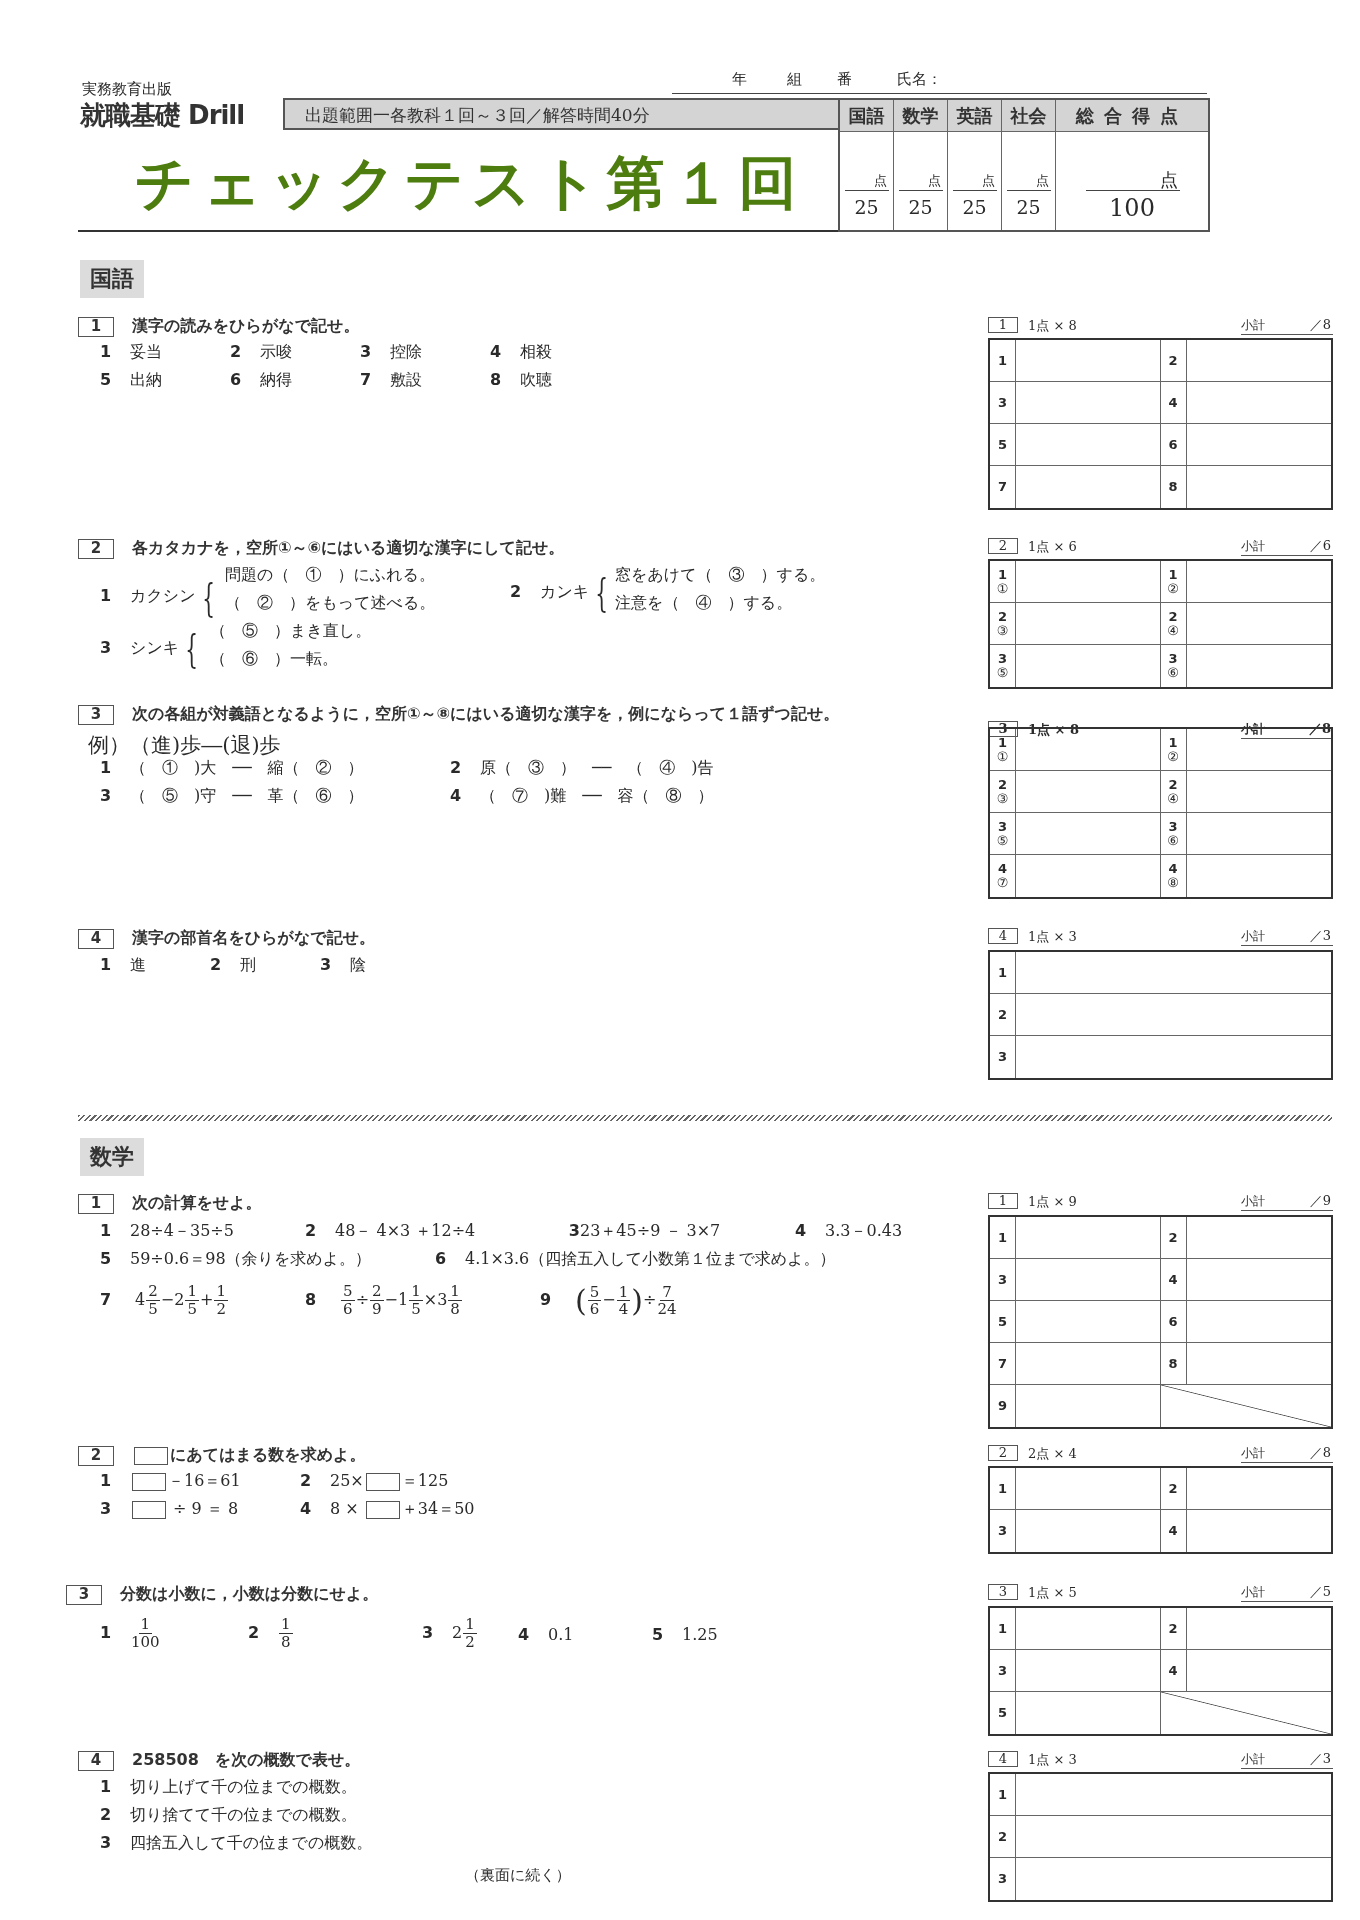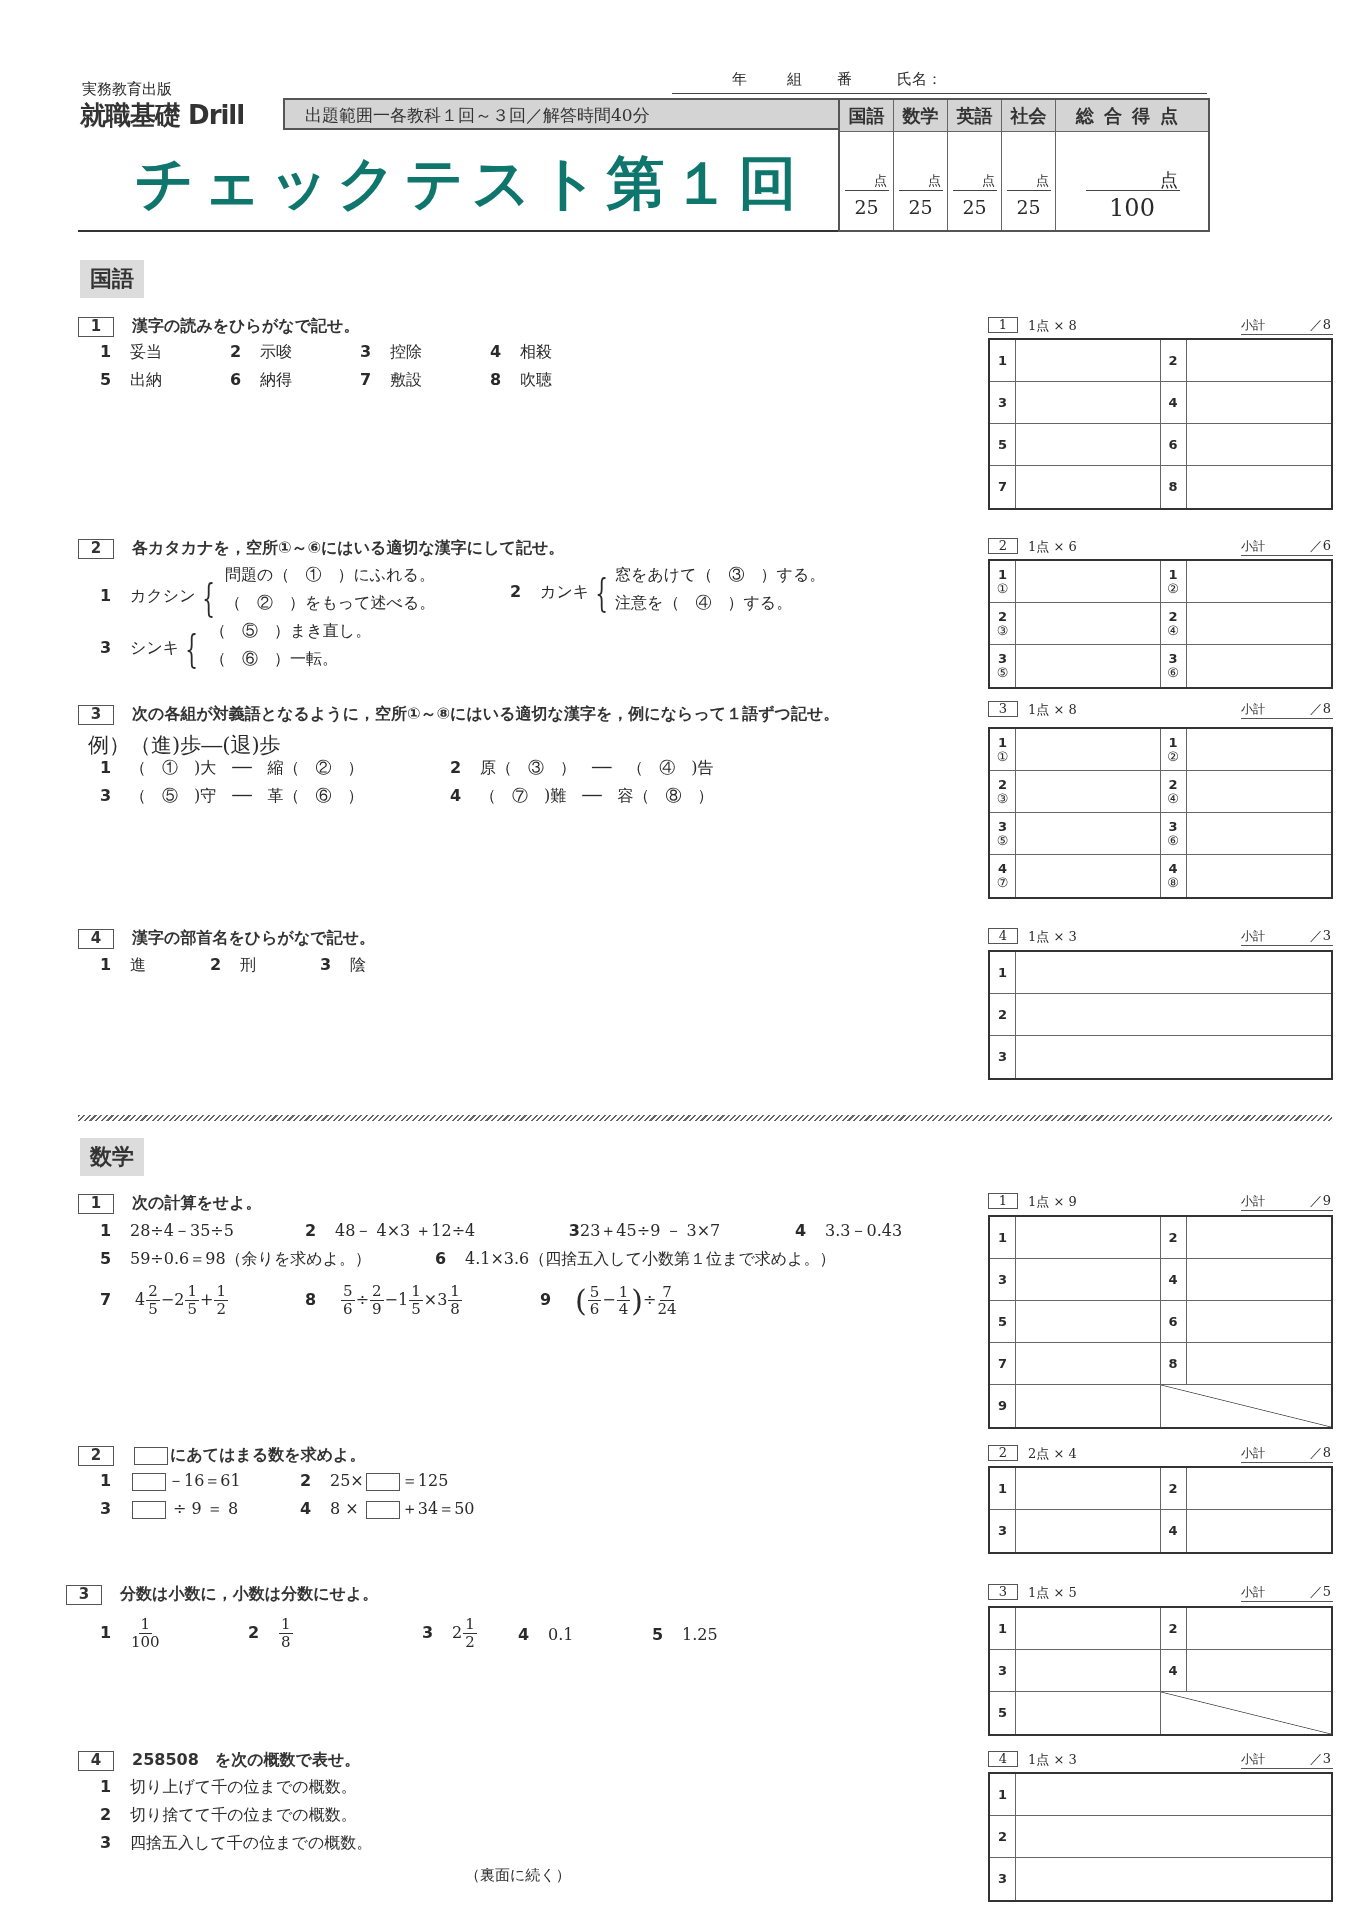--- a/index.html
+++ b/index.html
@@ -8,21 +8,21 @@
   .abs { position: absolute; }
   .sans { font-family: "DejaVu Sans", "Liberation Sans", sans-serif; }
   .bold { font-weight: normal; }
 
   
   .publisher { left: 82px; top: 80px; font-size: 15px; }
   .brand { left: 80px; top: 98px; font-size: 26px; font-weight: bold; font-family: "DejaVu Sans", sans-serif; letter-spacing: -1px; color:#333; }
   .scope-bar { left: 283px; top: 98px; width: 560px; height: 32px; background: #d4d4d4; border: 2px solid #555; font-size: 17px; padding: 4px 0 0 20px; color: #333; }
   .name-line { left: 672px; top: 70px; width: 535px; height: 24px; border-bottom: 1px solid #444; font-size: 15px; }
   .name-line span { position: absolute; top: 0; }
-  .title { left: 135px; top: 145px; font-size: 58px; font-weight: bold; font-family: "DejaVu Sans", sans-serif; letter-spacing: 8px; color: #0f766e; }
+  .title { left: 135px; top: 145px; font-size: 58px; font-weight: bold; font-family: "DejaVu Sans", sans-serif; letter-spacing: 8px; color: #4d7c0f; }
   .title-rule { left: 78px; top: 230px; width: 765px; height: 2px; background: #333; }
 
   .score-table { left: 838px; top: 98px; width: 372px; height: 134px; border: 2px solid #555; display: grid;
     grid-template-columns: 54px 54px 54px 54px 1fr; grid-template-rows: 32px 1fr; }
   .score-table .hd { background: #d4d4d4; border-right: 1px solid #666; border-bottom: 1px solid #666; font-size: 18px; font-weight: bold; display:flex; align-items:center; justify-content:center; font-family: "DejaVu Sans", sans-serif; color:#333; }
   .score-table .hd.total { letter-spacing: 10px; border-right: none; }
   .score-table .cell { border-right: 1px solid #666; position: relative; }
   .score-table .cell.total { border-right: none; }
   .score-table .unit { position: absolute; right: 6px; top: 40px; font-size: 13px; }
   .score-table .uline { position: absolute; left: 5px; right: 4px; top: 58px; border-top: 1px solid #444; }
@@ -202,21 +202,21 @@
 
 <div class="abs qhead" style="left:78px; top:704px;">
   <span class="qnum-box">3</span><span>次の各組が対義語となるように，空所①～⑧にはいる適切な漢字を，例にならって１語ずつ記せ。</span>
 </div>
 <div class="abs item" style="left:88px; top:731px; font-size:21px;">例）（進)歩―(退)歩</div>
 <div class="abs item" style="left:100px; top:758px;"><span class="n">1</span><span>（　①　)大　──　縮（　②　）</span></div>
 <div class="abs item" style="left:450px; top:758px;"><span class="n">2</span><span>原（　③　）　──　（　④　)告</span></div>
 <div class="abs item" style="left:100px; top:786px;"><span class="n">3</span><span>（　⑤　)守　──　革（　⑥　）</span></div>
 <div class="abs item" style="left:450px; top:786px;"><span class="n">4</span><span>（　⑦　)難　──　容（　⑧　）</span></div>
 
-<div class="abs ans-head" style="left:988px; top:701px;">
+<div class="abs ans-head" style="left:988px; top:721px;font-weight:bold;">
   <span class="nb">3</span><span class="pts">1点 × 8</span>
   <span class="sub"><span>小計</span><span class="of">／8</span></span>
 </div>
 <div class="abs grid two" style="left:988px; top:727px; grid-template-rows: repeat(4, 42px);">
   <div class="lbl">
       <span>1</span>
       <span class="c">①</span>
     </div>
     <div></div>
     <div class="lbl">

